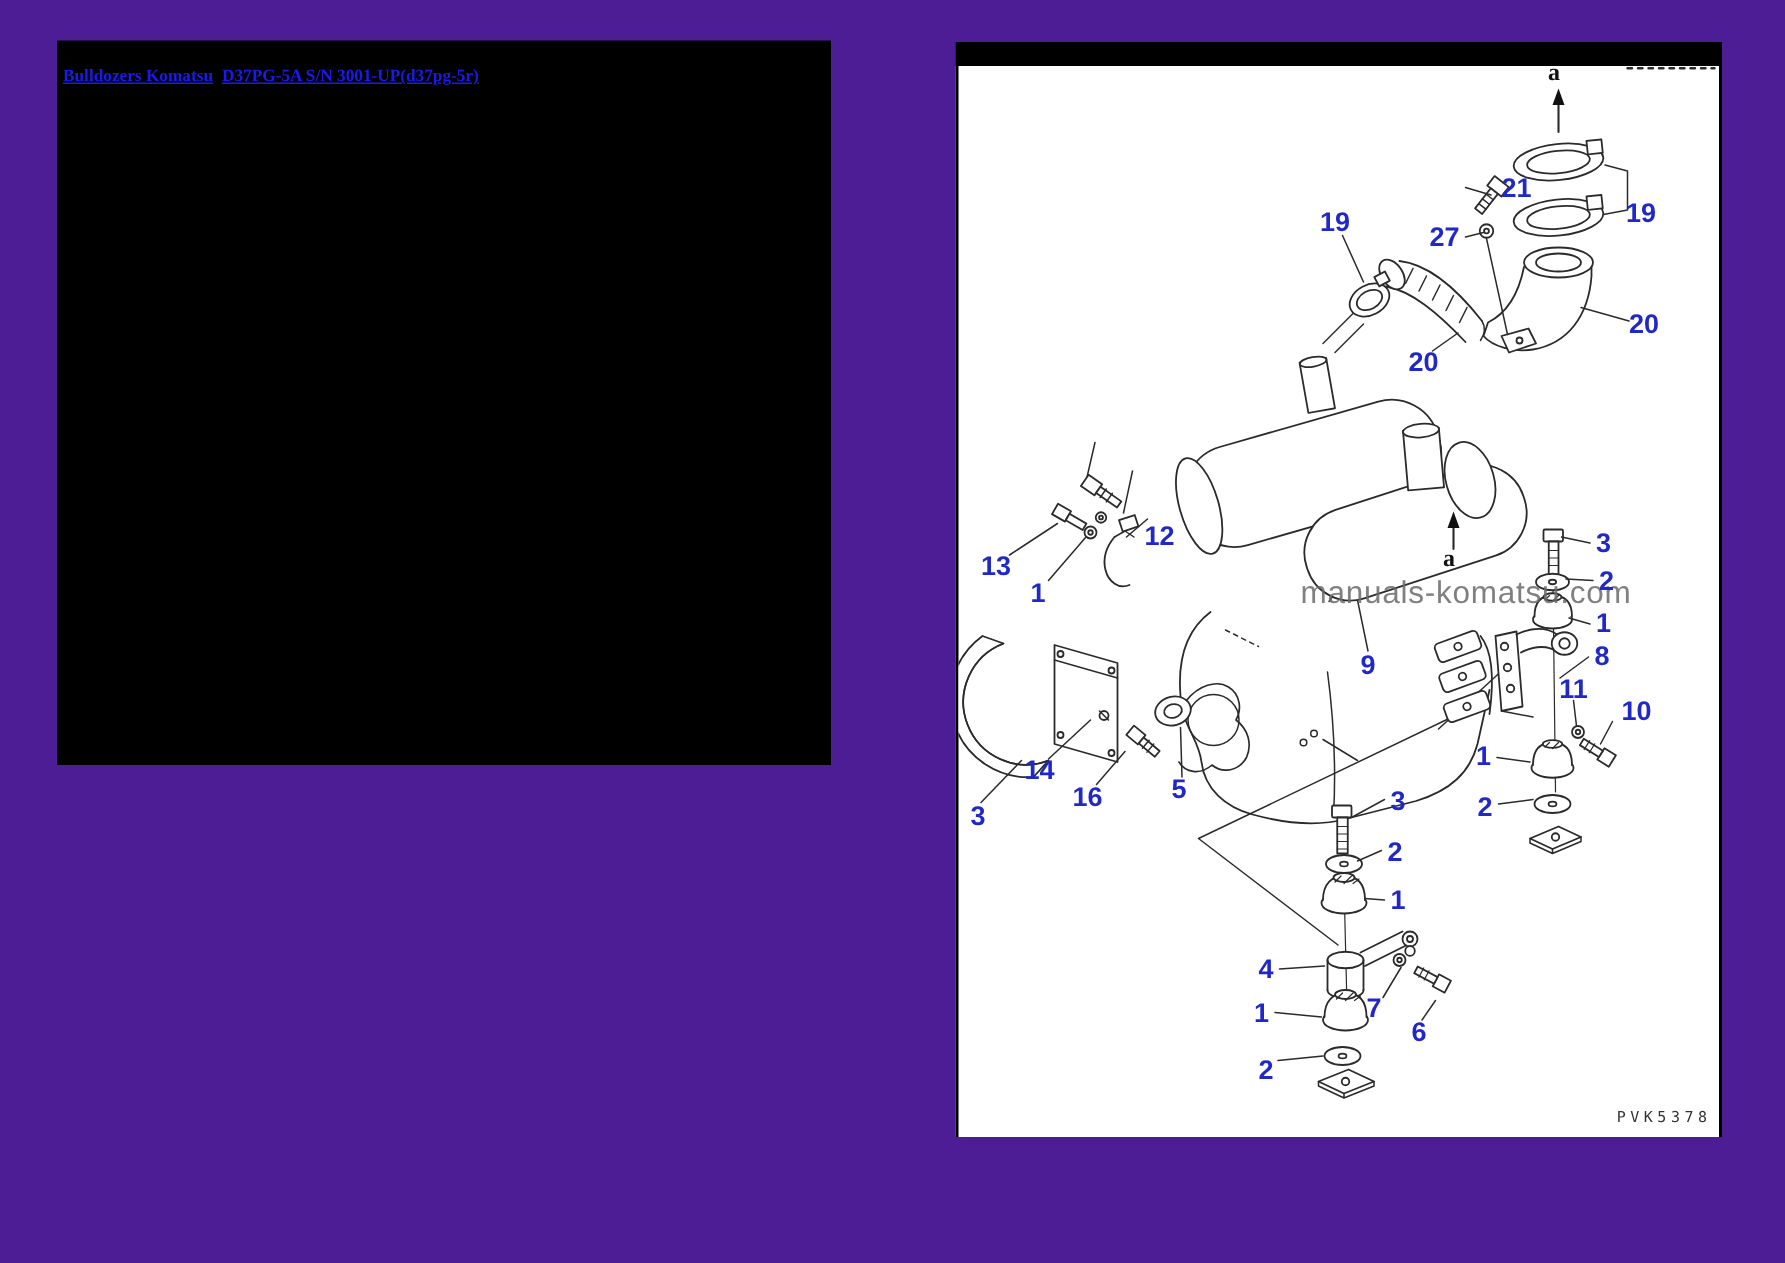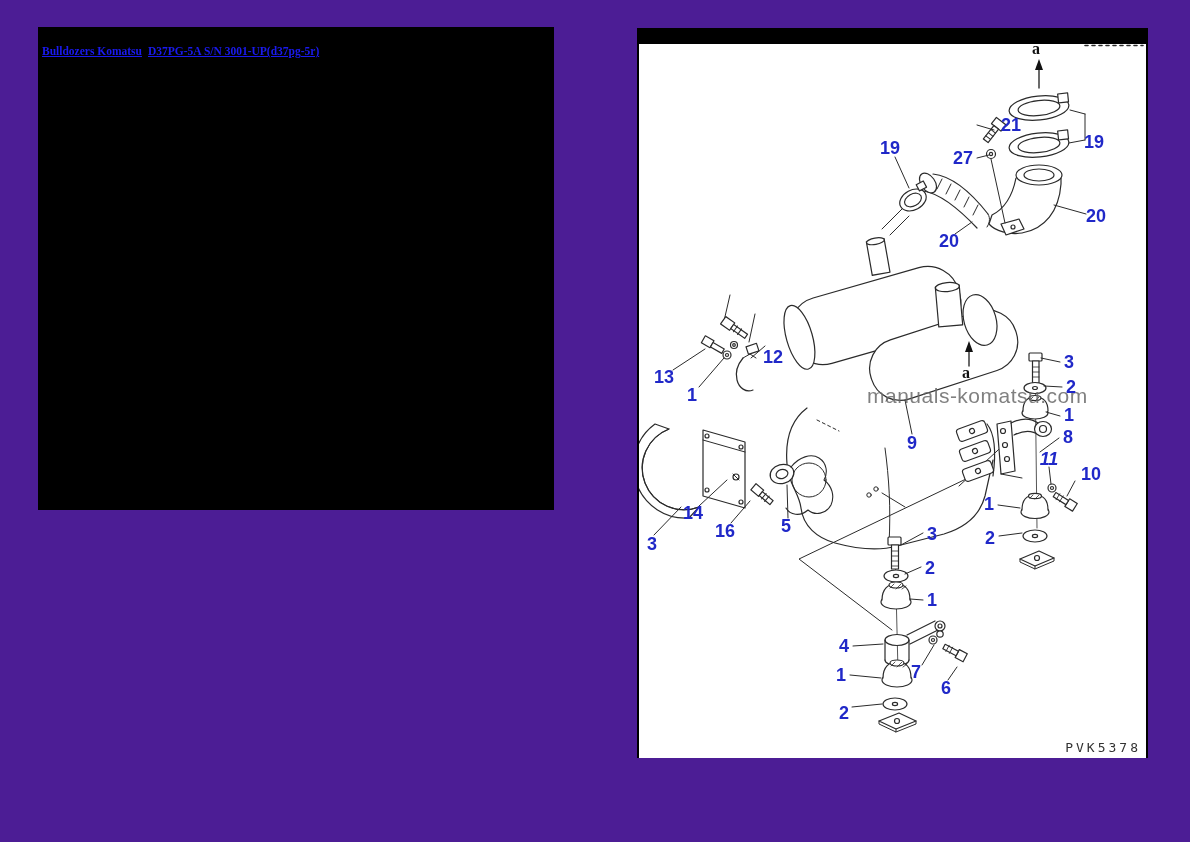--- a/index.html
+++ b/index.html
@@ -15,21 +15,21 @@
   
   .diagram{position:absolute;left:637px;top:28px;width:507px;height:730px;
            border-left:2px solid #000;border-right:2px solid #000;background:#fff;}
   .topbar{position:absolute;left:-2px;top:0;width:511px;height:16px;background:#000;z-index:3;}
   .art{position:absolute;left:0;top:0;z-index:2;}
 
   .watermark{position:absolute;left:228px;top:356px;z-index:5;
              font-size:21px;letter-spacing:.5px;color:#6b6b6b;opacity:.85;
              font-family:"Liberation Sans",sans-serif;text-align:right;}
   .plate-code{position:absolute;right:5px;top:712px;z-index:4;
-              font-family:"DejaVu Sans Mono",monospace;font-size:13px;
+              font-family:"DejaVu Sans Mono",monospace;font-size:10px;
               letter-spacing:3px;color:#333;}
 
   .callout-layer{position:absolute;left:0;top:0;width:100%;height:100%;z-index:6;}
   .callout{position:absolute;transform:translate(-50%,-50%);
            font:700 18px "Liberation Sans",sans-serif;color:#2028c8;line-height:1;}
   .callout.ref{font:400 16px "Liberation Serif",serif;color:#111;font-weight:700;}
 </style>
 </head>
 <body>
 
@@ -312,21 +312,21 @@
         <span class="callout" style="left: 251px; top: 120px;">19</span>
         <span class="callout" style="left: 310px; top: 213px;">20</span>
         <span class="callout" style="left: 134px; top: 329px;">12</span>
         <span class="callout" style="left: 25px; top: 349px;">13</span>
         <span class="callout" style="left: 53px; top: 367px;">1</span>
         <span class="callout ref" style="left: 327px; top: 345px;">a</span>
         <span class="callout" style="left: 430px; top: 334px;">3</span>
         <span class="callout" style="left: 432px; top: 359px;">2</span>
         <span class="callout" style="left: 430px; top: 387px;">1</span>
         <span class="callout" style="left: 429px; top: 409px;">8</span>
-        <span class="callout" style="left: 410px; top: 431px; font-style: italic;">11</span>
+        <span class="callout" style="left: 410px; top: 431px;">11</span>
         <span class="callout" style="left: 452px; top: 446px;">10</span>
         <span class="callout" style="left: 350px; top: 476px;">1</span>
         <span class="callout" style="left: 351px; top: 510px;">2</span>
         <span class="callout" style="left: 273px; top: 415px;">9</span>
         <span class="callout" style="left: 13px; top: 516px;">3</span>
         <span class="callout" style="left: 54px; top: 485px;">14</span>
         <span class="callout" style="left: 86px; top: 503px;">16</span>
         <span class="callout" style="left: 147px; top: 498px;">5</span>
         <span class="callout" style="left: 293px; top: 506px;">3</span>
         <span class="callout" style="left: 291px; top: 540px;">2</span>

